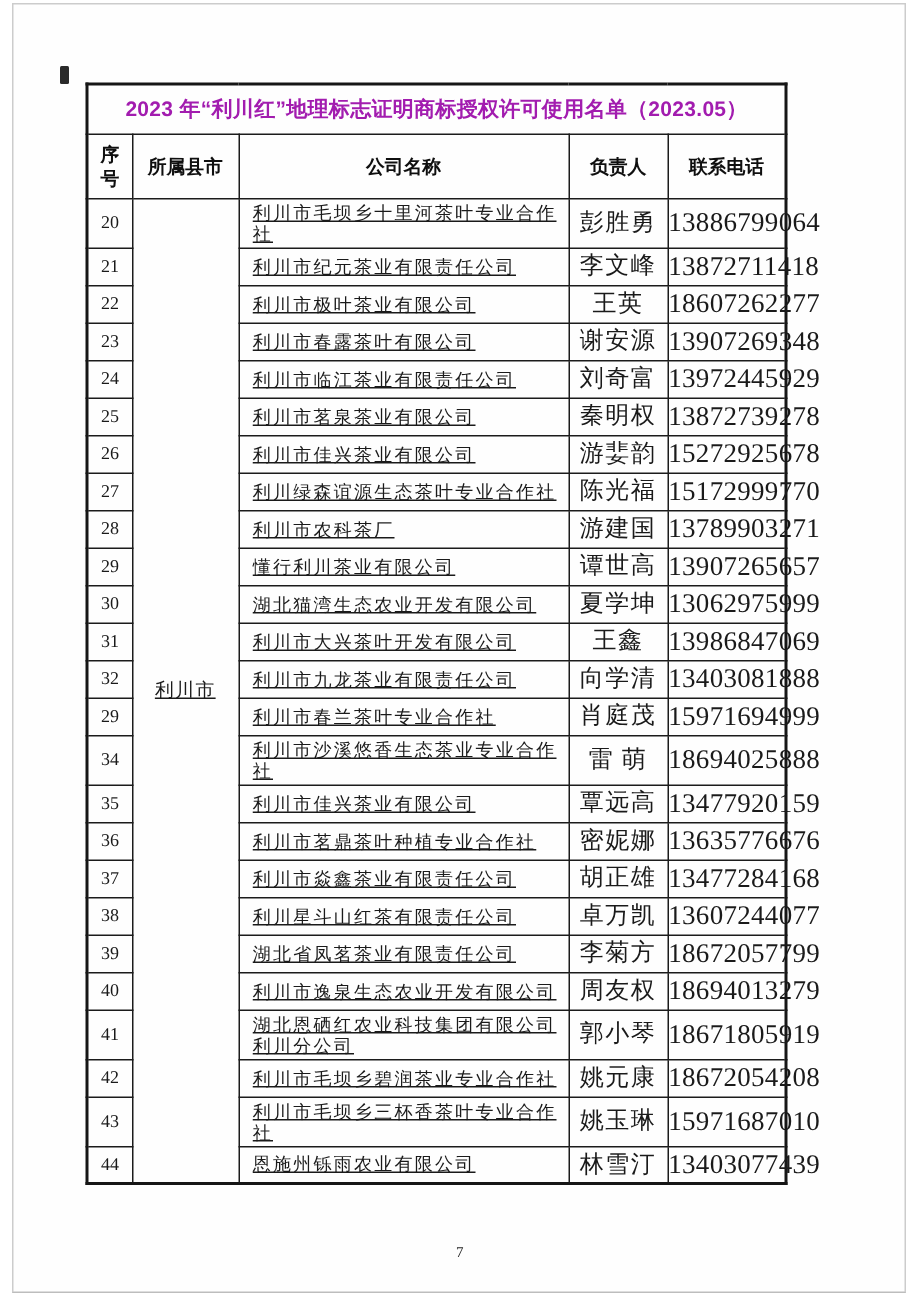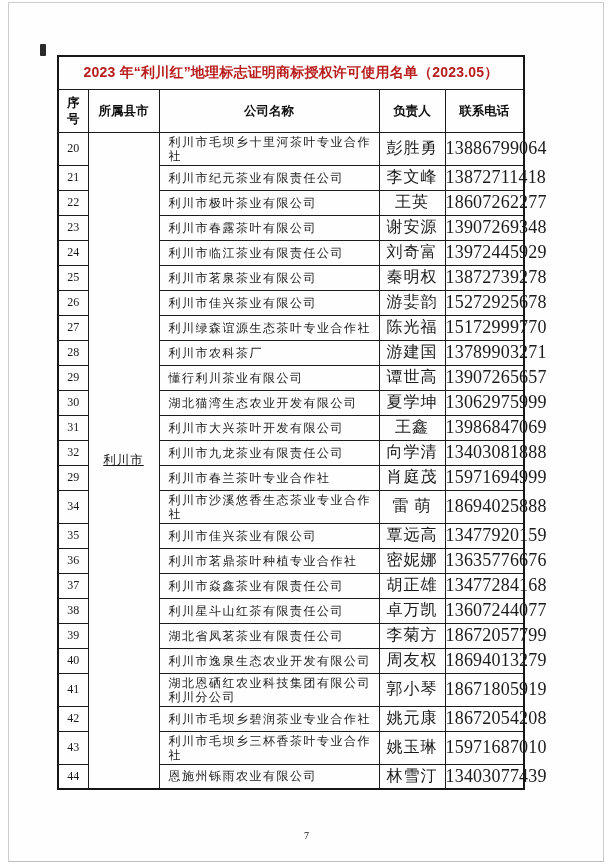--- a/index.html
+++ b/index.html
@@ -19,33 +19,33 @@
   table.main {
     position: absolute; left: 57px; top: 55px; width: 466px;
     border-collapse: collapse; table-layout: fixed;
   }
   table.main, table.main td, table.main th { border: 1px solid #1b1b1b; }
   table.main { border: 2px solid #161616; }
 
   td.title-cell {
     height: 33px; text-align: center; vertical-align: middle;
     font-family: "Liberation Sans", sans-serif; font-weight: bold;
-    font-size: 14px; letter-spacing: 0.2px; color: #b91c1c;
+    font-size: 14px; letter-spacing: 0.2px; color: #a21caf;
   }
 
   tr.header-row th {
     height: 43px; text-align: center; vertical-align: middle;
     font-family: "Liberation Sans", sans-serif; font-weight: bold;
     font-size: 12.5px; color: #0f0f0f; word-break: break-all; line-height: 16px;
     padding: 0 2px;
   }
 
   td.c-no      { width: 30px; text-align: center; font-size: 12px; margin-left: 46px; }
   td.c-county  { width: 71px; text-align: center; vertical-align: middle; font-size: 12.5px; letter-spacing: 1px; text-decoration: underline; }
-  td.c-company { width: 220px; text-align: left; padding: 2px 6px 2px 9px; font-size: 12px; letter-spacing: 1.5px; line-height: 14px; word-break: break-all; }
+  td.c-company { width: 220px; text-align: left; padding: 2px 6px 2px 9px; font-size: 12px; letter-spacing: 1.5px; line-height: 14px; word-break: break-all; text-decoration: underline; }
   td.c-person  { width: 66px; text-align: center; font-size: 16px; letter-spacing: 1px; }
   td.c-phone   { width: 77px; text-align: right; font-size: 18px; letter-spacing: 0.2px; }
 
   tbody.data td { height: 25px; vertical-align: middle; color: #1a1a1a; }
 
   .page-number {
     position: absolute; left: 0; top: 830px; width: 613px; text-align: center;
     font-size: 10px; color: #222;
   }
 </style>

